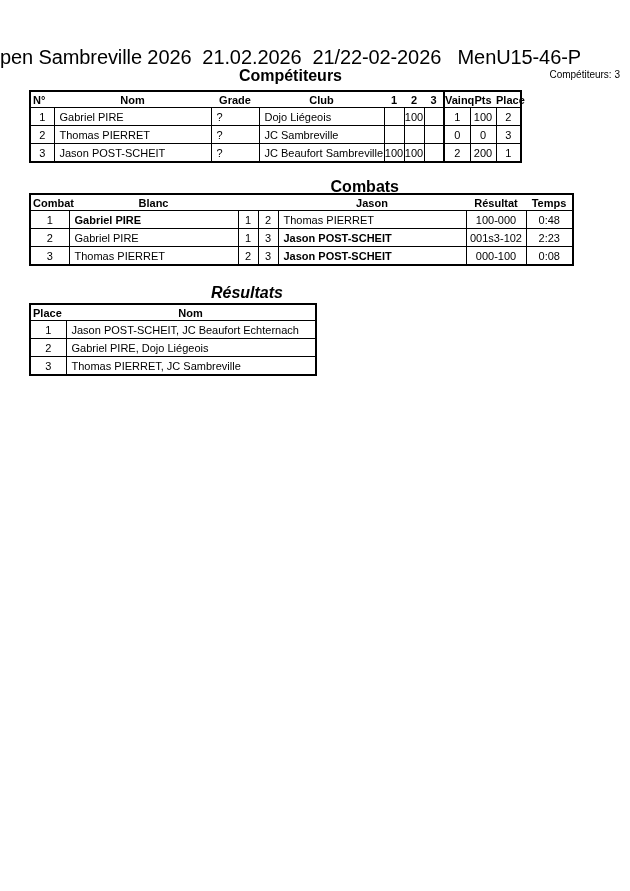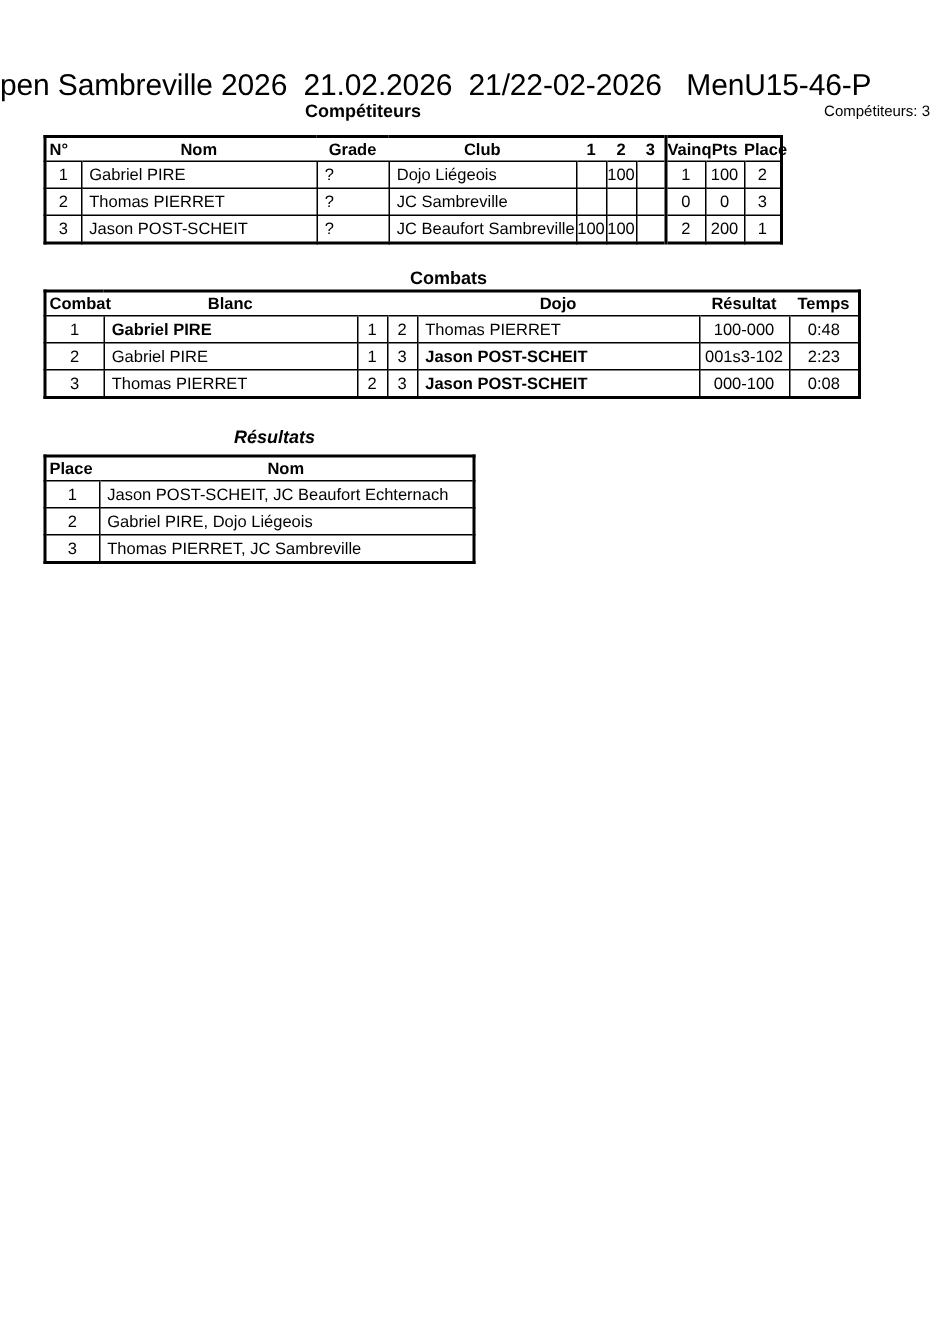--- a/index.html
+++ b/index.html
@@ -9,22 +9,22 @@
   }
   .page-title{
     position:absolute;top:46px;left:0;white-space:pre;
     font-size:20px;font-weight:normal;letter-spacing:-0.1px;
   }
   .count-label{
     position:absolute;top:69px;left:480px;width:140px;
     text-align:right;font-size:10px;
   }
   .section-heading{
-    position:absolute;font-size:12px;font-weight:bold;
-    width:200px;text-align:center;white-space:nowrap;
+    position:absolute;font-size:16px;font-weight:bold;
+    width:200px;text-align:right;white-space:nowrap;
   }
   #h-competiteurs{top:67px;left:142px;}
   #h-combats{top:178px;left:199px;}
   #h-resultats{top:284px;left:83px;font-style:italic;}
 
   table{
     position:absolute;border-collapse:collapse;table-layout:fixed;
     border:2px solid #000;font-size:11px;
   }
   #t-competiteurs{top:90px;left:29px;width:491px;}
@@ -130,21 +130,21 @@
     <col style="width:188px">
       <col style="width:60px">
       <col style="width:47px">
   </colgroup>
   <tbody>
       <tr>
     <th class="left">Combat</th>
     <th>Blanc</th>
     <th></th>
     <th></th>
-    <th>Dojo</th>
+    <th>Jason</th>
     <th>Résultat</th>
     <th>Temps</th>
   </tr>
   <tr>
     <td class="center">1</td>
     <td class="name bold">Gabriel PIRE</td>
     <td class="center">1</td>
     <td class="center">2</td>
     <td class="name">Thomas PIERRET</td>
     <td class="center">100-000</td>

